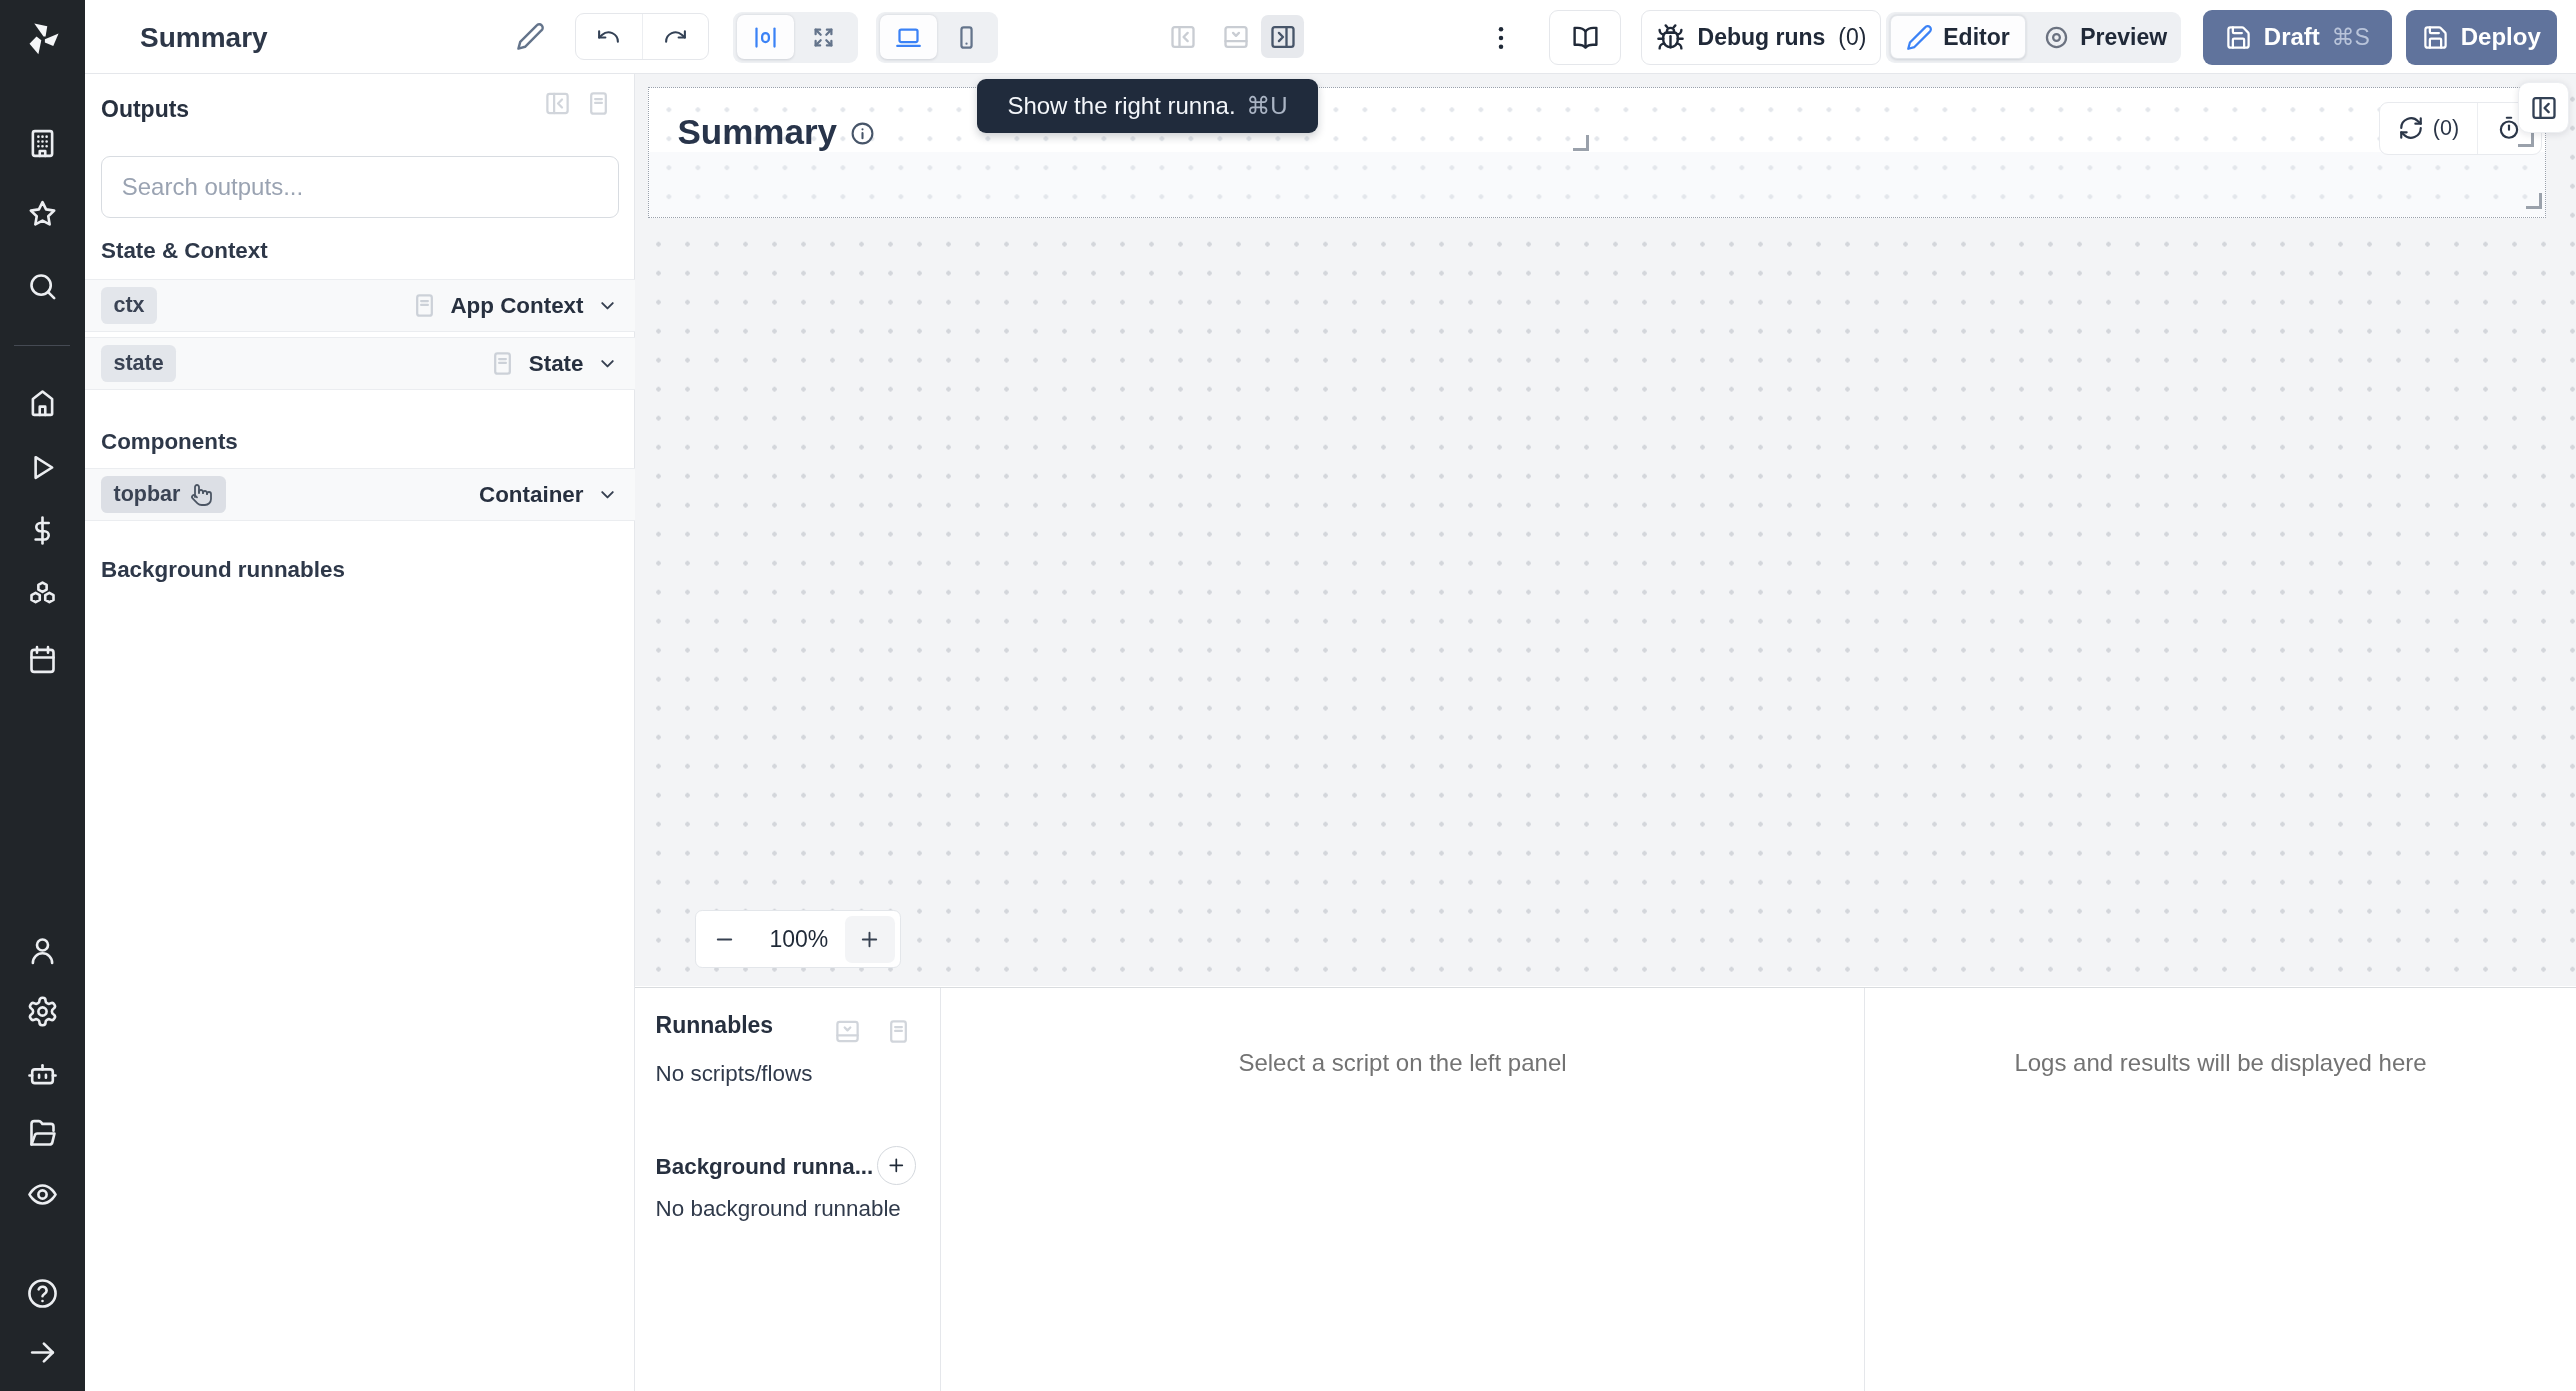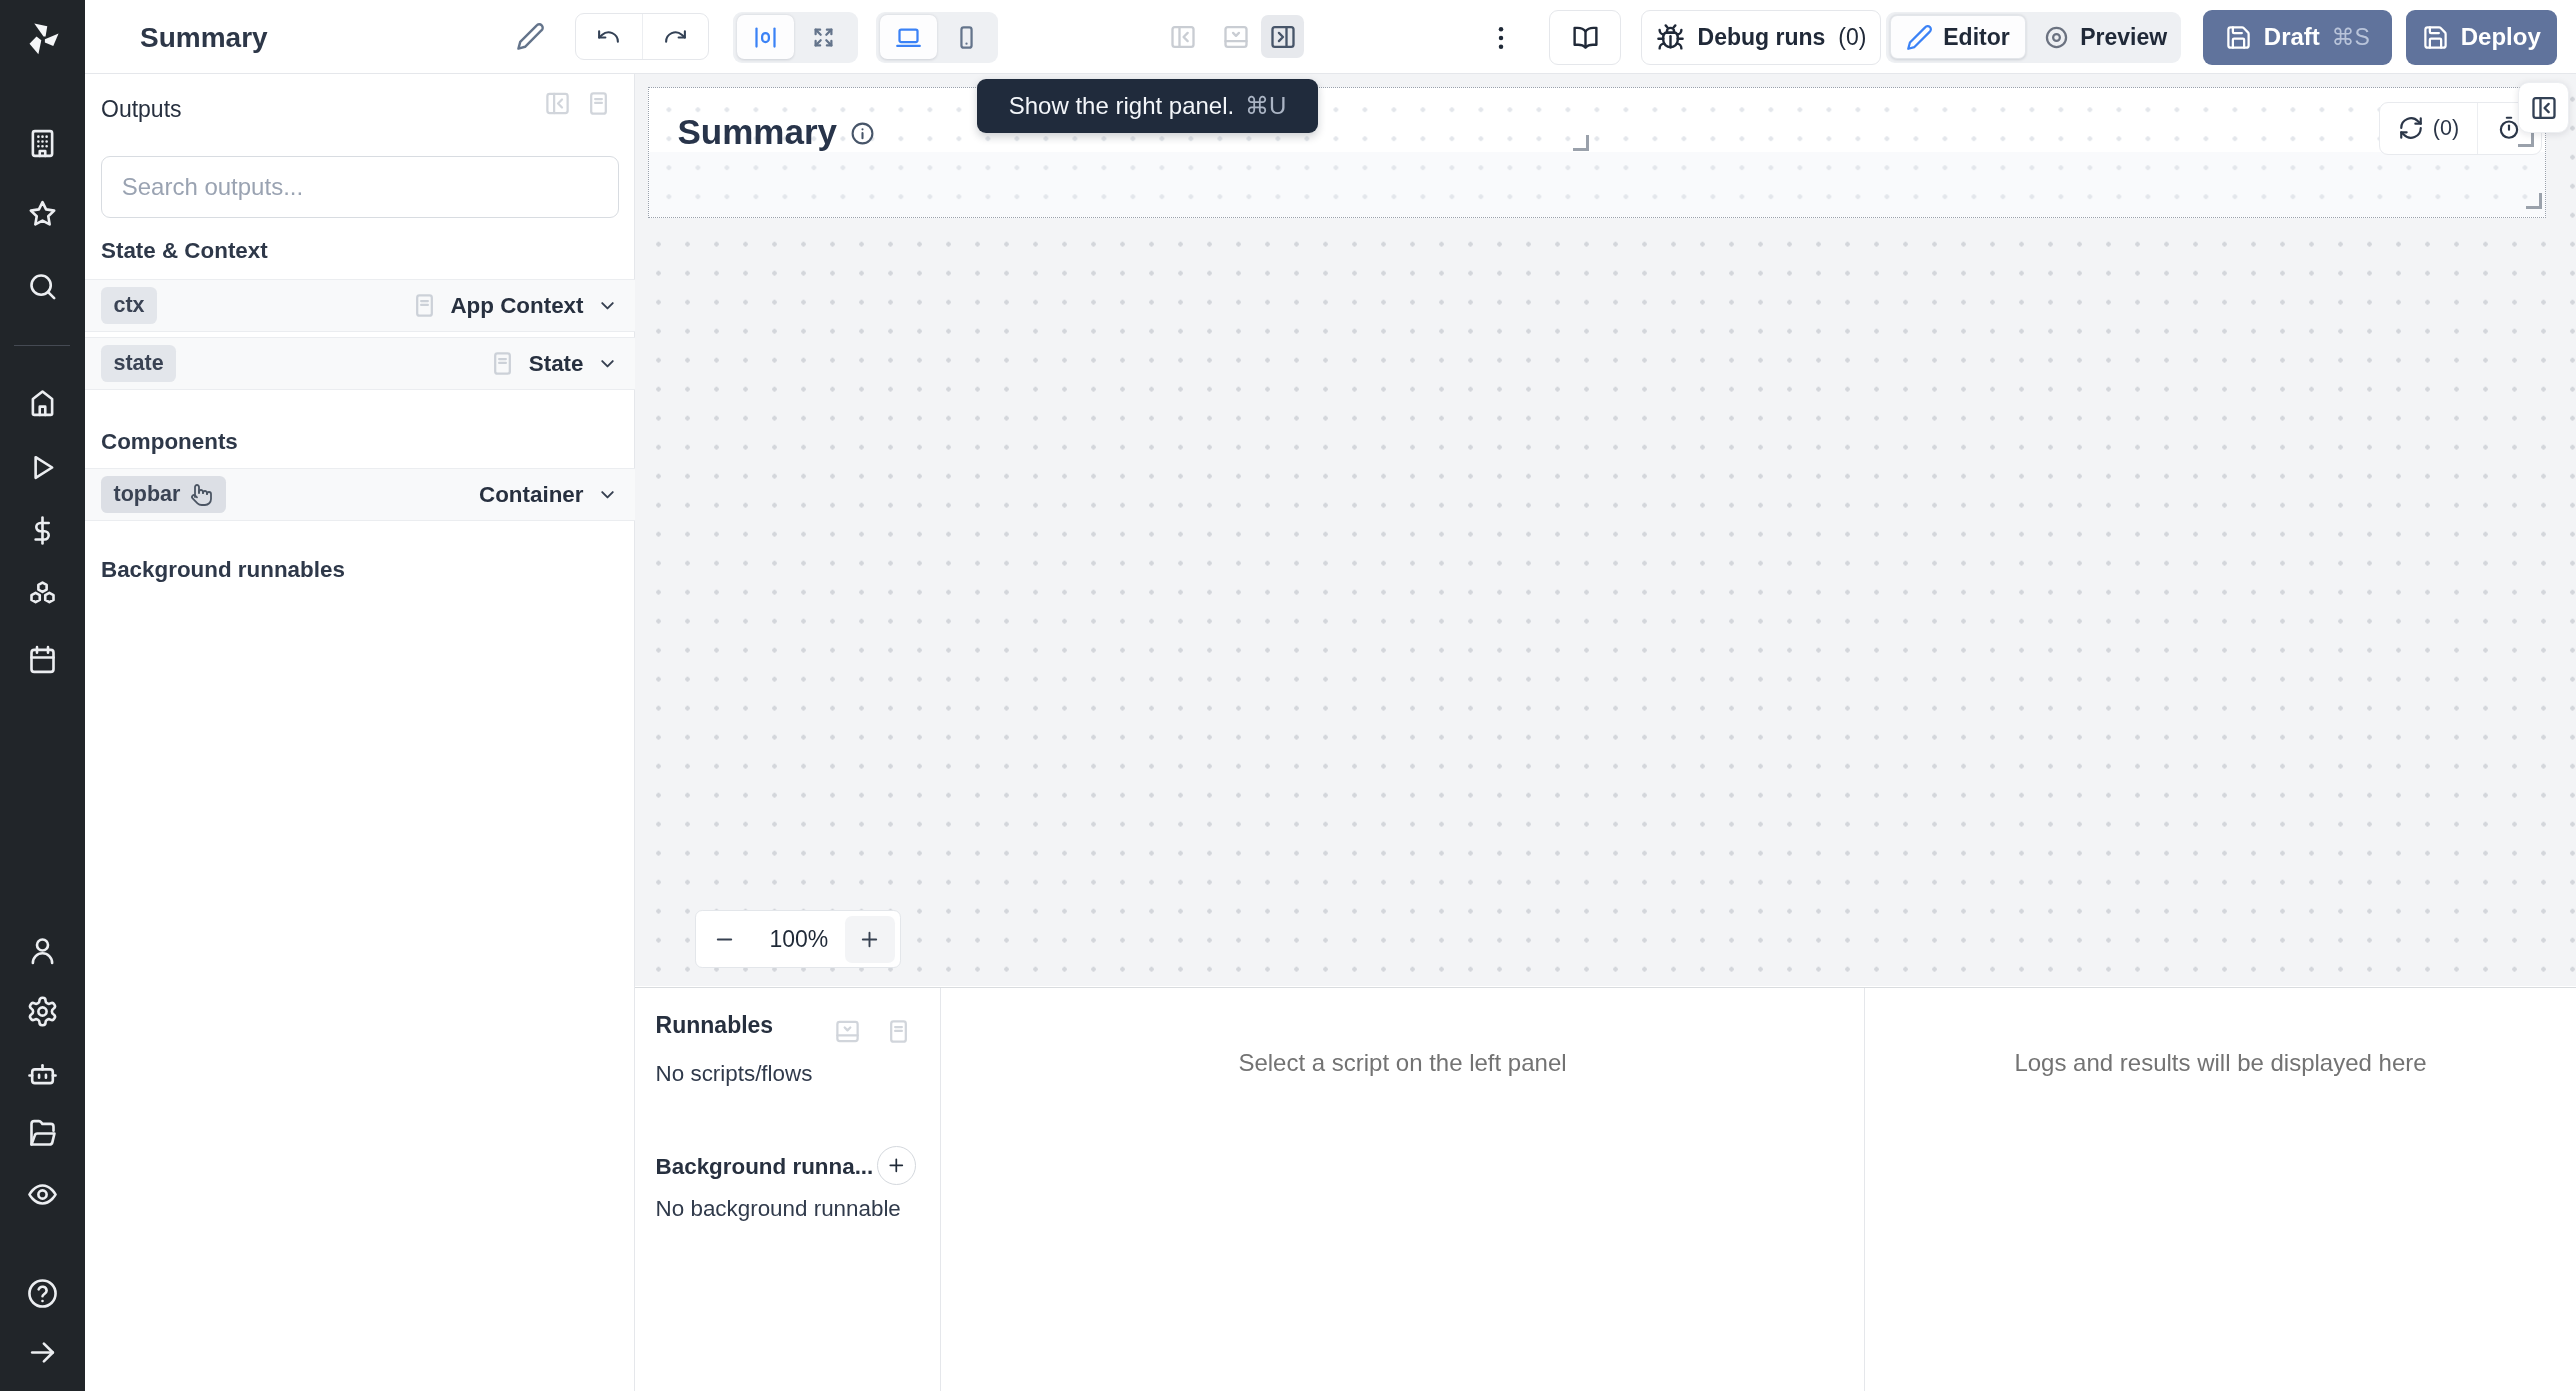--- a/index.html
+++ b/index.html
@@ -51,21 +51,21 @@
   #seg-ep .seg.sel { border:0.9px solid #e3e6ea; }
   .blue-btn { position:absolute; top:9.8px; height:55px; background:#60739c; border-radius:9px;
     color:#fff; display:flex; align-items:center; justify-content:center; gap:11.6px;
     font-size:24px; font-weight:700; cursor:pointer; }
   .blue-btn svg { width:27px; height:27px; }
   .blue-btn .kbd { color:#b9c4da; font-weight:400; font-size:23px; }
 
   
   #outputs { position:absolute; left:85px; top:74px; width:550px; height:1318px; background:#fff;
     border-right:0.9px solid #e5e7eb; z-index:10; }
-  #outputs .hd { position:absolute; left:16px; top:22.4px; font-size:23px; font-weight:400; color:#27303f; }
+  #outputs .hd { position:absolute; left:16px; top:22.4px; font-size:23px; font-weight:700; color:#27303f; }
   .panel-mini-ic { position:absolute; width:27px; height:27px; color:#d1d5db; cursor:pointer; }
   .panel-mini-ic svg { width:27px; height:27px; }
   #search-box { position:absolute; left:16px; top:82px; width:518px; height:62px;
     border:1.3px solid #d8dce1; border-radius:9px; background:#fff; padding:0 19.7px;
     font-size:24px; color:#0369a1; font-family:inherit; outline:none; }
   #search-box::placeholder { color:#9aa3b2; }
   .sec-label { position:absolute; left:16px; font-size:22.4px; font-weight:700; color:#2e3849; }
   .out-row { position:absolute; left:0; width:550px; height:53px; background:#f8f9fa;
     border-top:0.9px solid #ebedf0; border-bottom:0.9px solid #ebedf0; display:flex; align-items:center;
     padding:0 16px; cursor:pointer; }
@@ -520,21 +520,21 @@
 
   <div id="expand-btn">
     <svg class="ic" viewBox="0 0 24 24">
         <rect x="3" y="3.5" width="18" height="17" rx="2"></rect>
         <path d="M9 3.5v17"></path>
         <path d="m16 15.5-3.5-3.5L16 8.5"></path>
       </svg>
   </div>
 
   <div id="tooltip">
-    <span>Show the right panel.</span>
+    <span>Show the right runna.</span>
     <span class="sc">⌘U</span>
   </div>
 
   <div id="zoom-ctl">
     <div class="zbtn">
       <svg class="ic" viewBox="0 0 24 24">
           <path d="M5 12h14"></path>
         </svg>
     </div>
     <div class="zval">100%</div>

